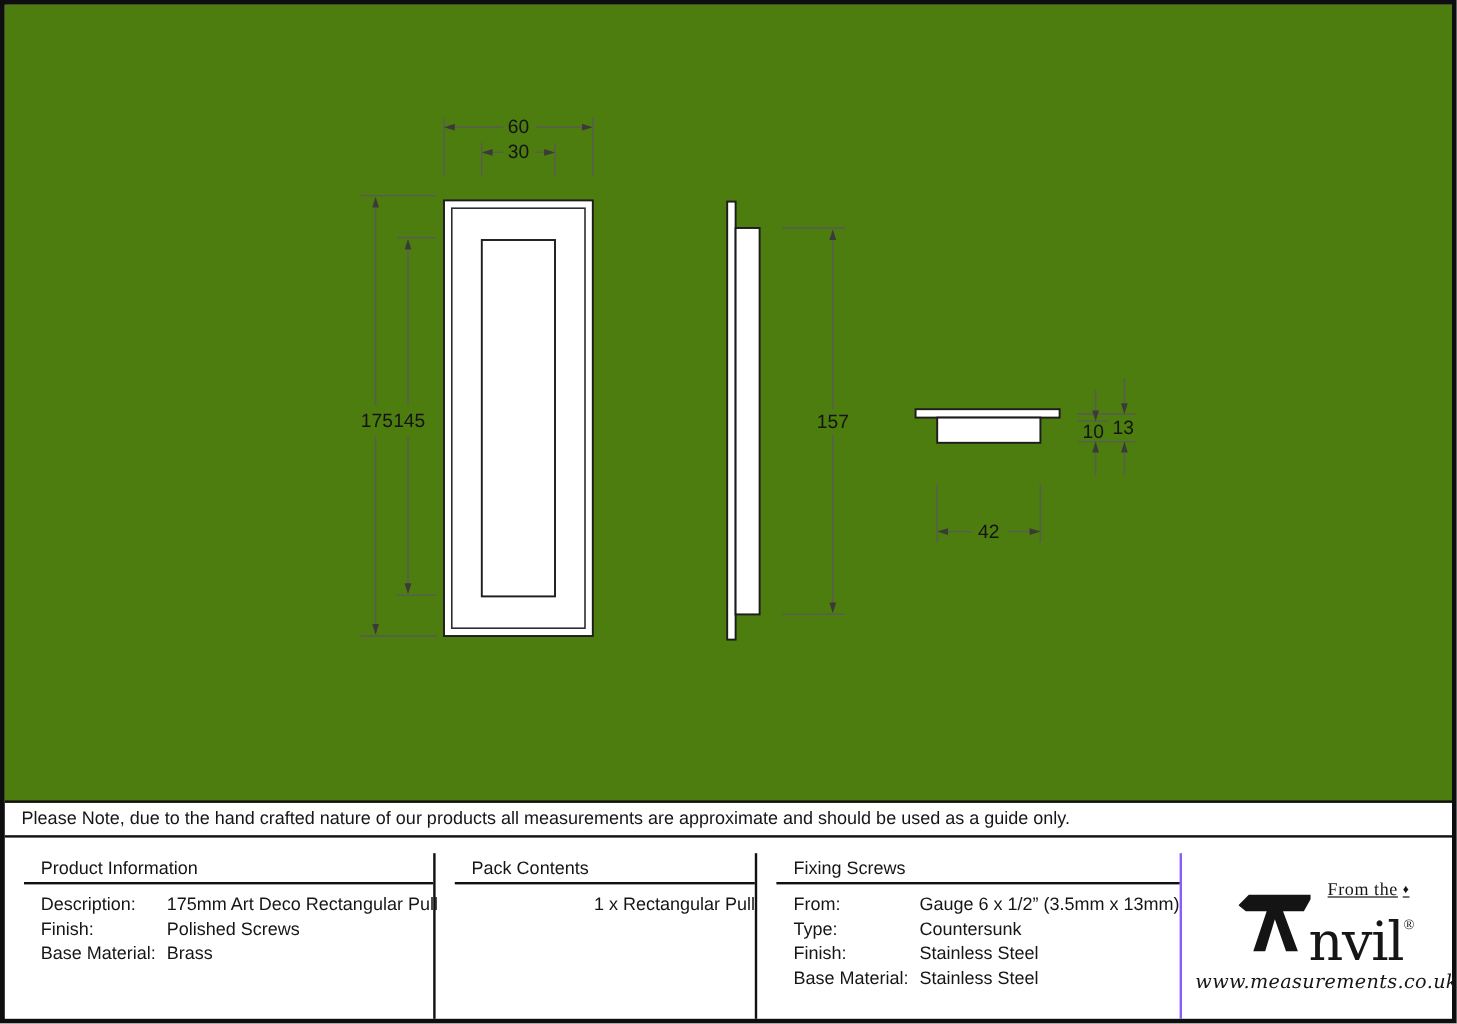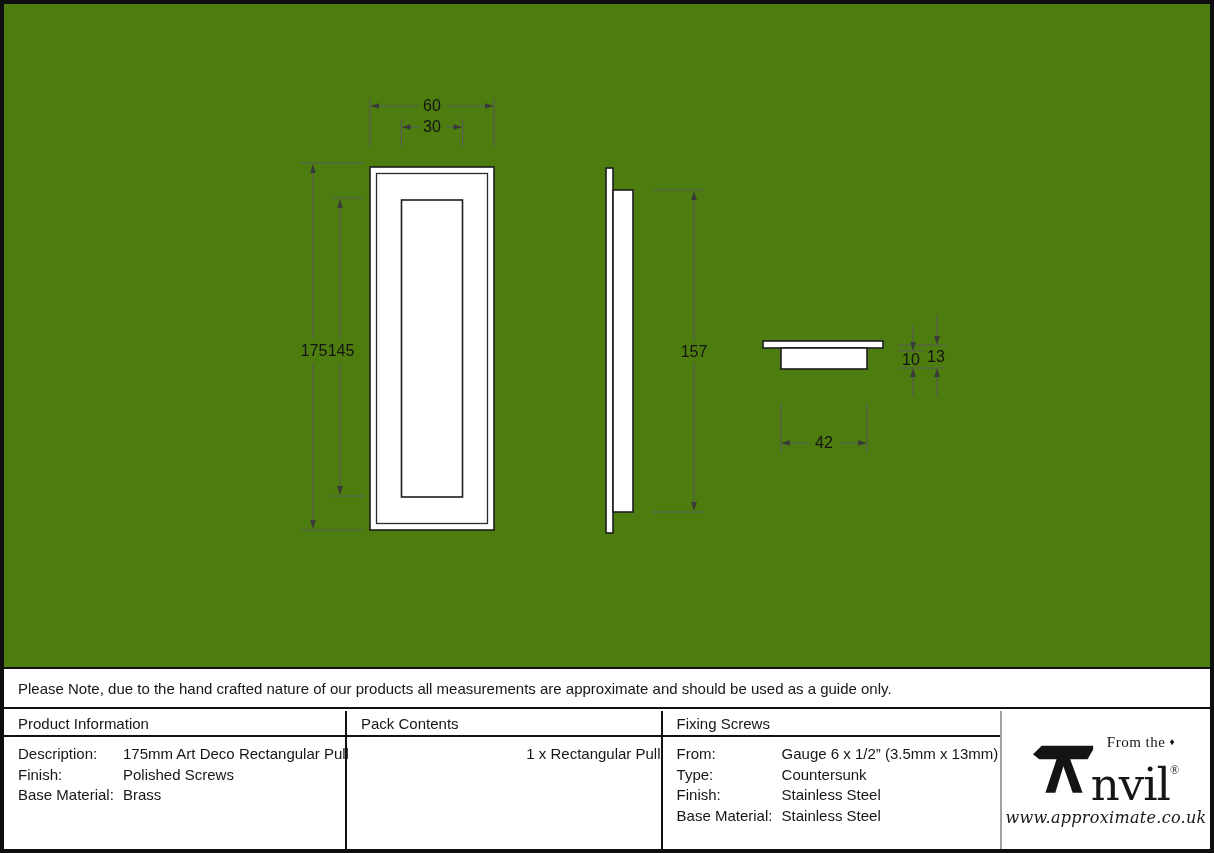--- a/index.html
+++ b/index.html
@@ -7,42 +7,42 @@
   .page{position:relative;width:1214px;height:853px;border:4px solid #0e0e0e;box-sizing:border-box;background:#fff;}
   
   .drawing-area{position:absolute;left:0;top:0;width:1206px;height:663px;border-bottom:2px solid #111;background:#4d7c0f;}
   .drawing-area svg{display:block;width:1206px;height:663px;}
   .dimline{stroke:#5a5a5a;stroke-width:1.1;fill:none;}
   .edge{stroke:#1d1d1d;stroke-width:1.6;fill:#fff;}
   .edge2{stroke:#2a2a2a;stroke-width:1.3;fill:none;}
   .arrow{fill:#3a3a3a;stroke:none;}
   .dimtext{font-family:"Liberation Sans",sans-serif;font-size:16px;fill:#141414;}
   
-  .note-row{position:absolute;left:0;top:665px;width:1206px;height:40px;border-bottom:2px solid #111;
+  .note-row{position:absolute;left:0;top:665px;width:1206px;height:29px;border-bottom:2px solid #111;
             display:flex;align-items:center;padding-left:14px;box-sizing:border-box;font-size:15px;}
   
   .spec-table{position:absolute;left:0;top:707px;width:1206px;height:138px;display:flex;}
-  .col{box-sizing:border-box;height:138px;}
+  .col{box-sizing:border-box;height:138px;margin-left:16px;}
   .col1{width:343px;border-right:2px solid #111;}
   .col2{width:317px;border-right:2px solid #111;}
-  .col3{width:341px;border-right:2px solid #a3a3a3;}
+  .col3{width:341px;border-right:2px solid #8b5cf6;}
   .col4{width:209px;display:flex;align-items:center;justify-content:center;}
   .cell-header{height:26px;border-bottom:2px solid #111;display:flex;align-items:center;
                padding-left:14px;box-sizing:border-box;font-size:15px;}
   .cell-body{padding:7px 0 0 14px;font-size:15px;line-height:20.5px;}
   .col2 .cell-header,.col2 .cell-body{text-align:right;}
   .kv-row{display:flex;}
   .kv-label{width:105px;flex:none;}
   .kv-value{white-space:nowrap;}
   
   .logo{display:flex;flex-direction:column;align-items:center;}
   .logo-row{display:flex;align-items:flex-start;}
   .anvil-mark{width:62px;height:60px;flex:none;margin-top:4px;}
   .logo-right{display:flex;flex-direction:column;margin-left:-4px;}
-  .from-the{font-family:"Liberation Serif",serif;font-size:15px;padding-left:16px;letter-spacing:.5px;white-space:nowrap;}
+  .from-the{font-family:"Liberation Serif",serif;font-size:15px;padding-left:16px;letter-spacing:.5px;white-space:nowrap;text-decoration:underline;}
   .diamond{font-size:10px;vertical-align:2px;padding-left:4px;}
   .nvil-line{font-family:"DejaVu Serif",serif;font-size:45px;line-height:38px;letter-spacing:-1px;white-space:nowrap;}
   .reg{font-family:"Liberation Serif",serif;font-size:12px;vertical-align:26px;letter-spacing:0;}
   .logo-url{font-family:"DejaVu Serif",serif;font-style:italic;font-size:16px;margin-top:4px;letter-spacing:.3px;white-space:nowrap;}
 </style>
 </head>
 <body>
 
 <div class="page">
 
@@ -187,18 +187,18 @@
           </svg>
           <div class="logo-right">
             <div class="from-the">
               <span>From the</span><span class="diamond">♦</span>
             </div>
             <div class="nvil-line">
               <span>nvil</span><span class="reg">®</span>
             </div>
           </div>
         </div>
-        <div class="logo-url">www.approximate.co.uk</div>
+        <div class="logo-url">www.measurements.co.uk</div>
       </div>
     </div>
 
   </div>
 </div>
 
 </body></html>

